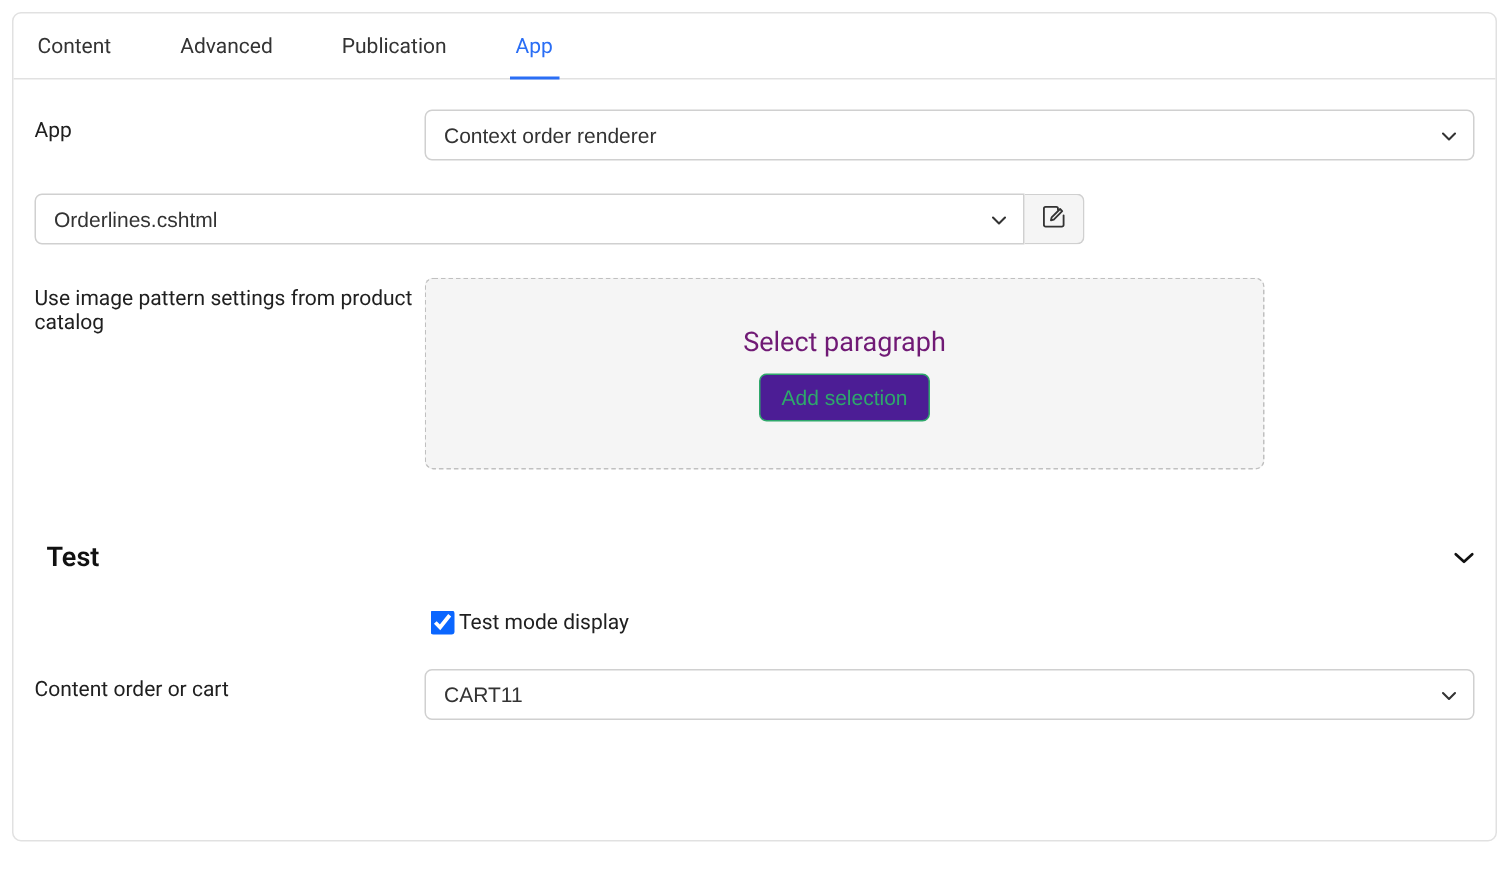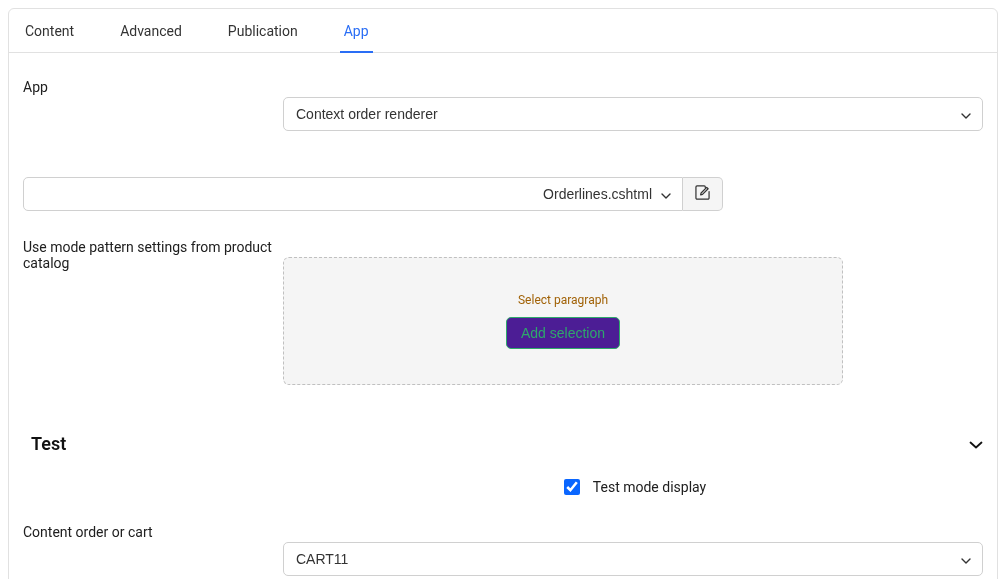--- a/index.html
+++ b/index.html
@@ -54,21 +54,20 @@
     margin-bottom: 22px;
   }
   .label-col {
     width: 260px;
     flex-shrink: 0;
     padding-top: 6px;
     color: #202020;
   }
   .field-col {
     flex: 1;
-    margin-top: 24px;
   }
   .select-wrap {
     position: relative;
     width: 700px;
   }
   select.form-sel {
     width: 100%;
     height: 34px;
     border: 1px solid #d0d0d0;
     border-radius: 5px;
@@ -93,21 +92,20 @@
     display: flex;
     width: 700px;
   }
   .input-group .select-wrap {
     flex: 1;
     width: auto;
   }
   .input-group .select-wrap select.form-sel {
     border-top-right-radius: 0;
     border-bottom-right-radius: 0;
-    text-align: right;
   }
   .addon-btn {
     width: 40px;
     height: 34px;
     border: 1px solid #d0d0d0;
     border-left: none;
     border-radius: 0 5px 5px 0;
     background: #f5f5f5;
     display: flex;
     align-items: center;
@@ -122,22 +120,22 @@
     border-radius: 6px;
     background: #f5f5f5;
     display: flex;
     flex-direction: column;
     align-items: center;
     justify-content: center;
     gap: 10px;
     padding: 20px;
   }
   .drop-zone .dz-text {
-    color: #a16207;
-    font-size: 12px;
+    color: #701a75;
+    font-size: 18px;
   }
   .btn-outline-green {
     border: 1px solid #2ea86b;
     color: #2ea86b;
     background: #4c1d95;
     border-radius: 5px;
     padding: 7px 14px;
     font-size: 14px;
     cursor: pointer;
   }
@@ -153,24 +151,22 @@
     font-size: 18px;
     font-weight: 600;
     color: #111;
   }
   .section-chev {
     color: #111;
   }
   .checkbox-row {
     display: flex;
     align-items: center;
-    gap: 10px;
     margin-left: 260px;
     padding: 0 14px 20px 14px;
-    justify-content: center;
   }
   input[type="checkbox"].cb {
     width: 16px;
     height: 16px;
     accent-color: #0a66ff;
     cursor: pointer;
   }
   .order-row {
     display: flex;
     align-items: flex-start;
@@ -226,21 +222,21 @@
                 <path d="M12.5 2.5l1.5 1.5L8 10l-2 .5.5-2 6-6z"></path>
                 <path d="M11 3 V2.2 A1.2 1.2 0 0 0 9.8 1 H2.2 A1.2 1.2 0 0 0 1 2.2 V13.8 A1.2 1.2 0 0 0 2.2 15 H13.8 A1.2 1.2 0 0 0 15 13.8 V7"></path>
               </svg>
             </span>
           </button>
         </div>
       </div>
     </div>
 
     <div class="row">
-      <div class="label-col">Use mode pattern settings from product catalog</div>
+      <div class="label-col">Use image pattern settings from product catalog</div>
       <div class="field-col">
         <div class="drop-zone">
           <div class="dz-text">Select paragraph</div>
           <button class="btn-outline-green">Add selection</button>
         </div>
       </div>
     </div>
 
   </div>
 

